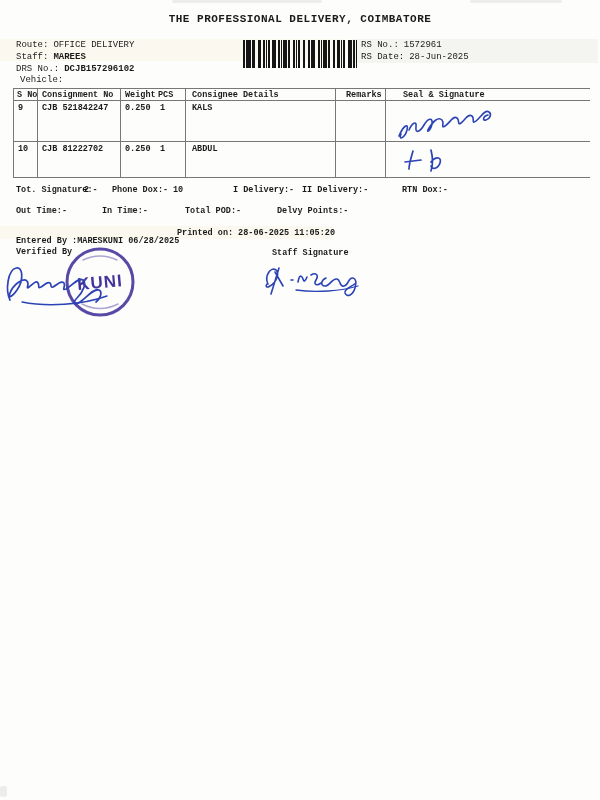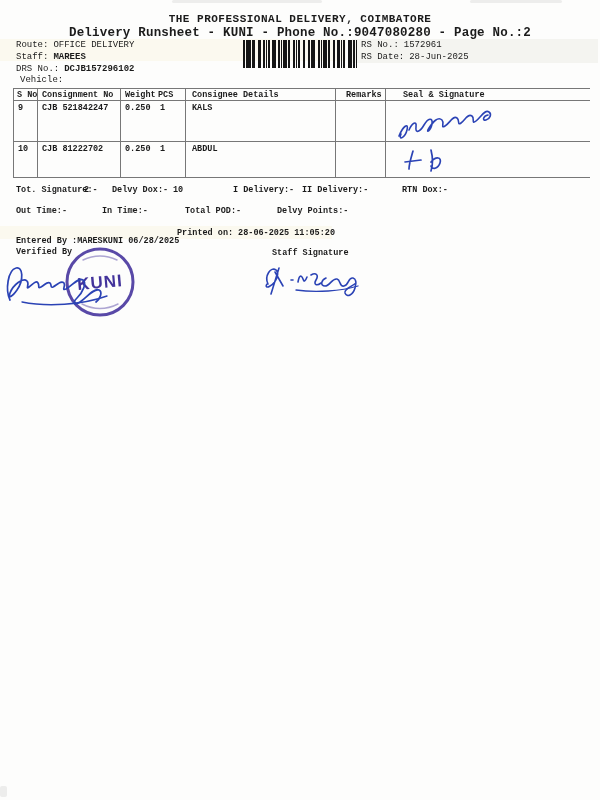--- a/index.html
+++ b/index.html
@@ -44,21 +44,20 @@
 
   <div class="smudge" style="left:172px;top:0;width:150px;height:3px;"></div>
   <div class="smudge" style="left:470px;top:0;width:92px;height:3px;"></div>
   <div class="smudge" style="left:0;top:786px;width:7px;height:11px;"></div>
 
   <div class="band" style="left:0;top:39px;width:346px;height:22px;background:#faf6e4;opacity:.55;"></div>
   <div class="band" style="left:352px;top:39px;width:246px;height:24px;background:#f1f1ec;opacity:.8;"></div>
   <div class="band" style="left:0;top:226px;width:332px;height:13px;background:#faf6e4;opacity:.55;"></div>
 
   <div class="abs title1">THE PROFESSIONAL DELIVERY, COIMBATORE</div>
-  <div class="abs title2">Delivery Runsheet - KUNI - Phone No.:9047080280 - Page No.:2</div>
 
   <div class="abs info-line" style="left:16px;top:40px;">
     <span class="lbl">Route:</span><span class="val">OFFICE DELIVERY</span>
   </div>
   <div class="abs info-line bold" style="left:16px;top:52px;">
     <span class="lbl">Staff:</span><span class="val">MAREES</span>
   </div>
   <div class="abs info-line bold" style="left:16px;top:64px;">
     <span class="lbl">DRS No.:</span><span class="val">DCJB157296102</span>
   </div>
@@ -113,21 +112,21 @@
     <path class="ink" stroke-width="1.6" d="M14,38 c4,-10 10,-14 8,-6 c-2,8 -9,11 -6,4 m8,-4 c3,-7 8,-10 7,-3 c-1,7 4,5 8,-2 c4,-7 9,-8 8,-1 c-1,7 -7,10 -3,4 c4,-6 9,-12 13,-8 c3,3 -2,9 3,6 c5,-3 8,-11 12,-8 c3,2 0,8 4,5 c4,-3 7,-10 11,-7 c3,2 -1,9 4,5 c5,-4 9,-12 13,-9 c3,2 1,7 -3,8 c-4,1 -3,-4 2,-5"></path>
   </svg>
 
   <svg class="abs" style="left:400px;top:146px;" width="62" height="32" viewBox="0 0 62 32">
     <path class="ink" stroke-width="1.7" d="M13,5 c-2,7 -4,13 -4,18 M5,16 l16,-2"></path>
     <path class="ink" stroke-width="1.7" d="M31,4 c2,8 2,15 0,21 m0,-9 c5,-6 11,-5 9,1 c-2,6 -8,7 -9,3"></path>
   </svg>
 
   <div class="abs sum" style="left:16px;top:185px;">Tot. Signature:-</div>
   <div class="abs sum" style="left:84px;top:185px;">2</div>
-  <div class="abs sum" style="left:112px;top:185px;">Delvy Dox:-</div>
+  <div class="abs sum" style="left:112px;top:185px;">Phone Dox:-</div>
   <div class="abs sum" style="left:173px;top:185px;">10</div>
   <div class="abs sum" style="left:203px;top:185px;margin-left:30px;">I Delivery:-</div>
   <div class="abs sum" style="left:302px;top:185px;">II Delivery:-</div>
   <div class="abs sum" style="left:402px;top:185px;">RTN Dox:-</div>
 
   <div class="abs sum" style="left:16px;top:206px;">Out Time:-</div>
   <div class="abs sum" style="left:102px;top:206px;">In Time:-</div>
   <div class="abs sum" style="left:185px;top:206px;">Total POD:-</div>
   <div class="abs sum" style="left:277px;top:206px;">Delvy Points:-</div>
 

